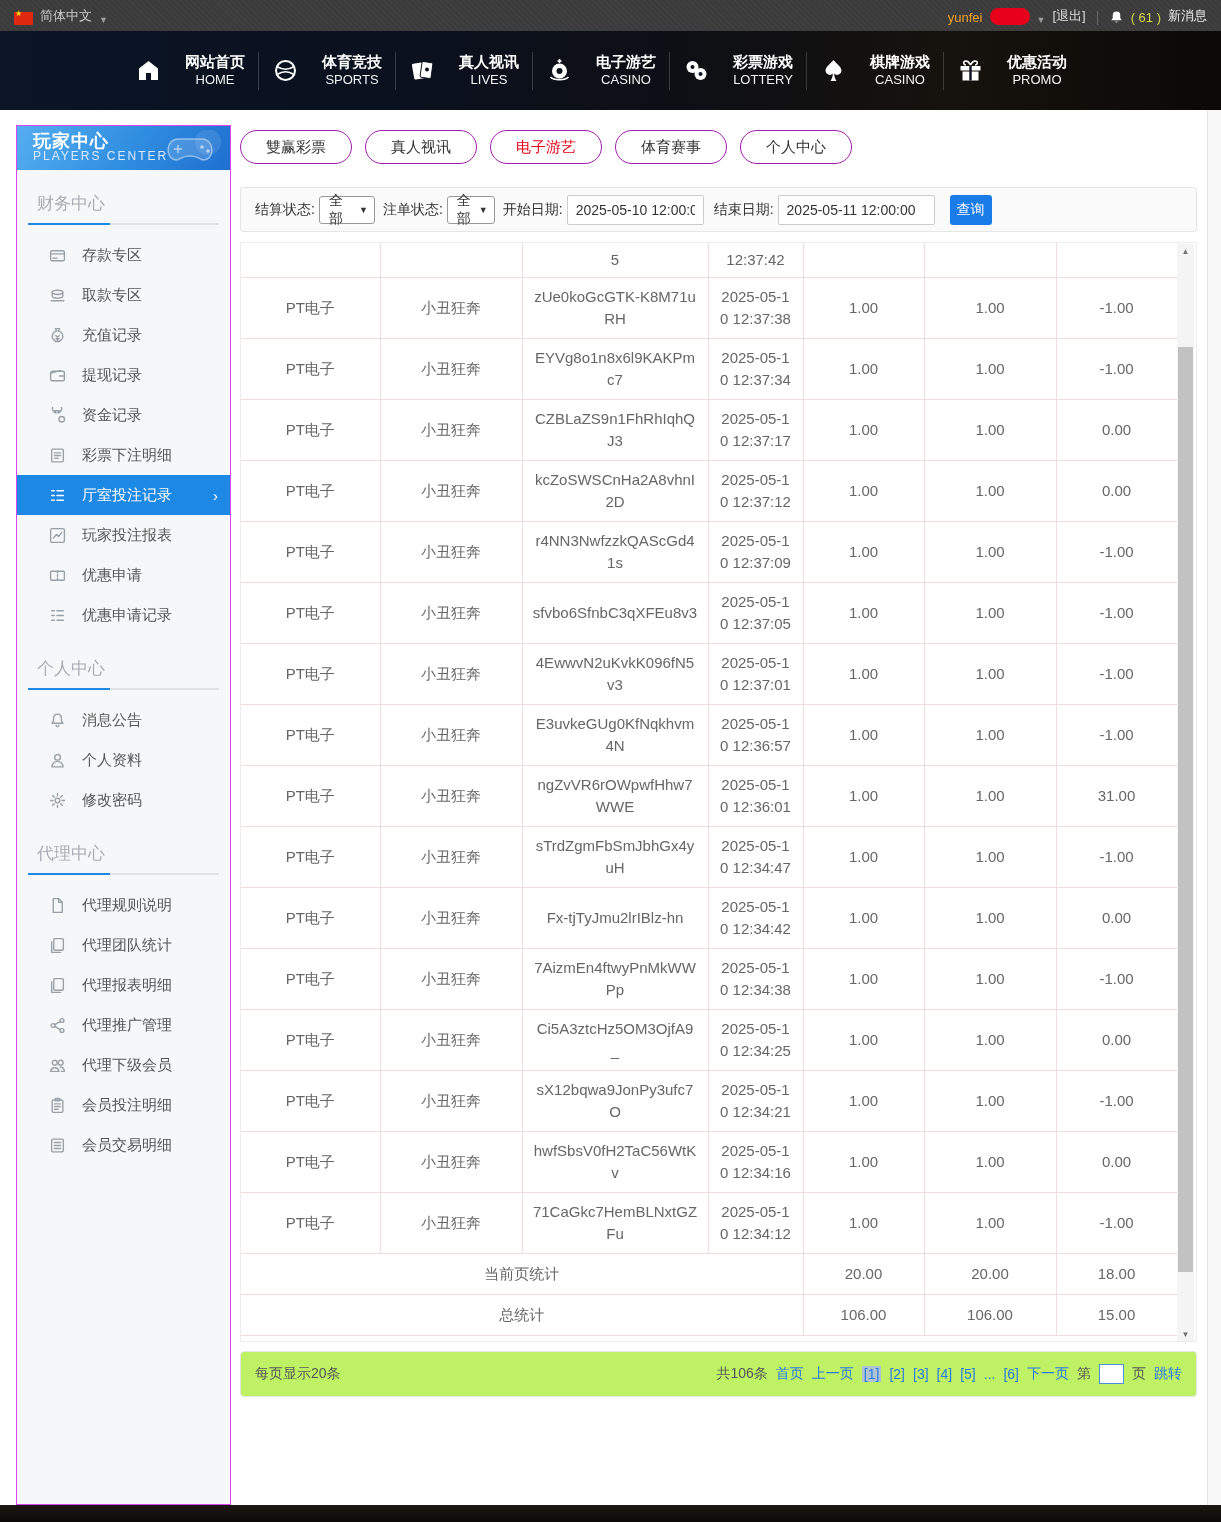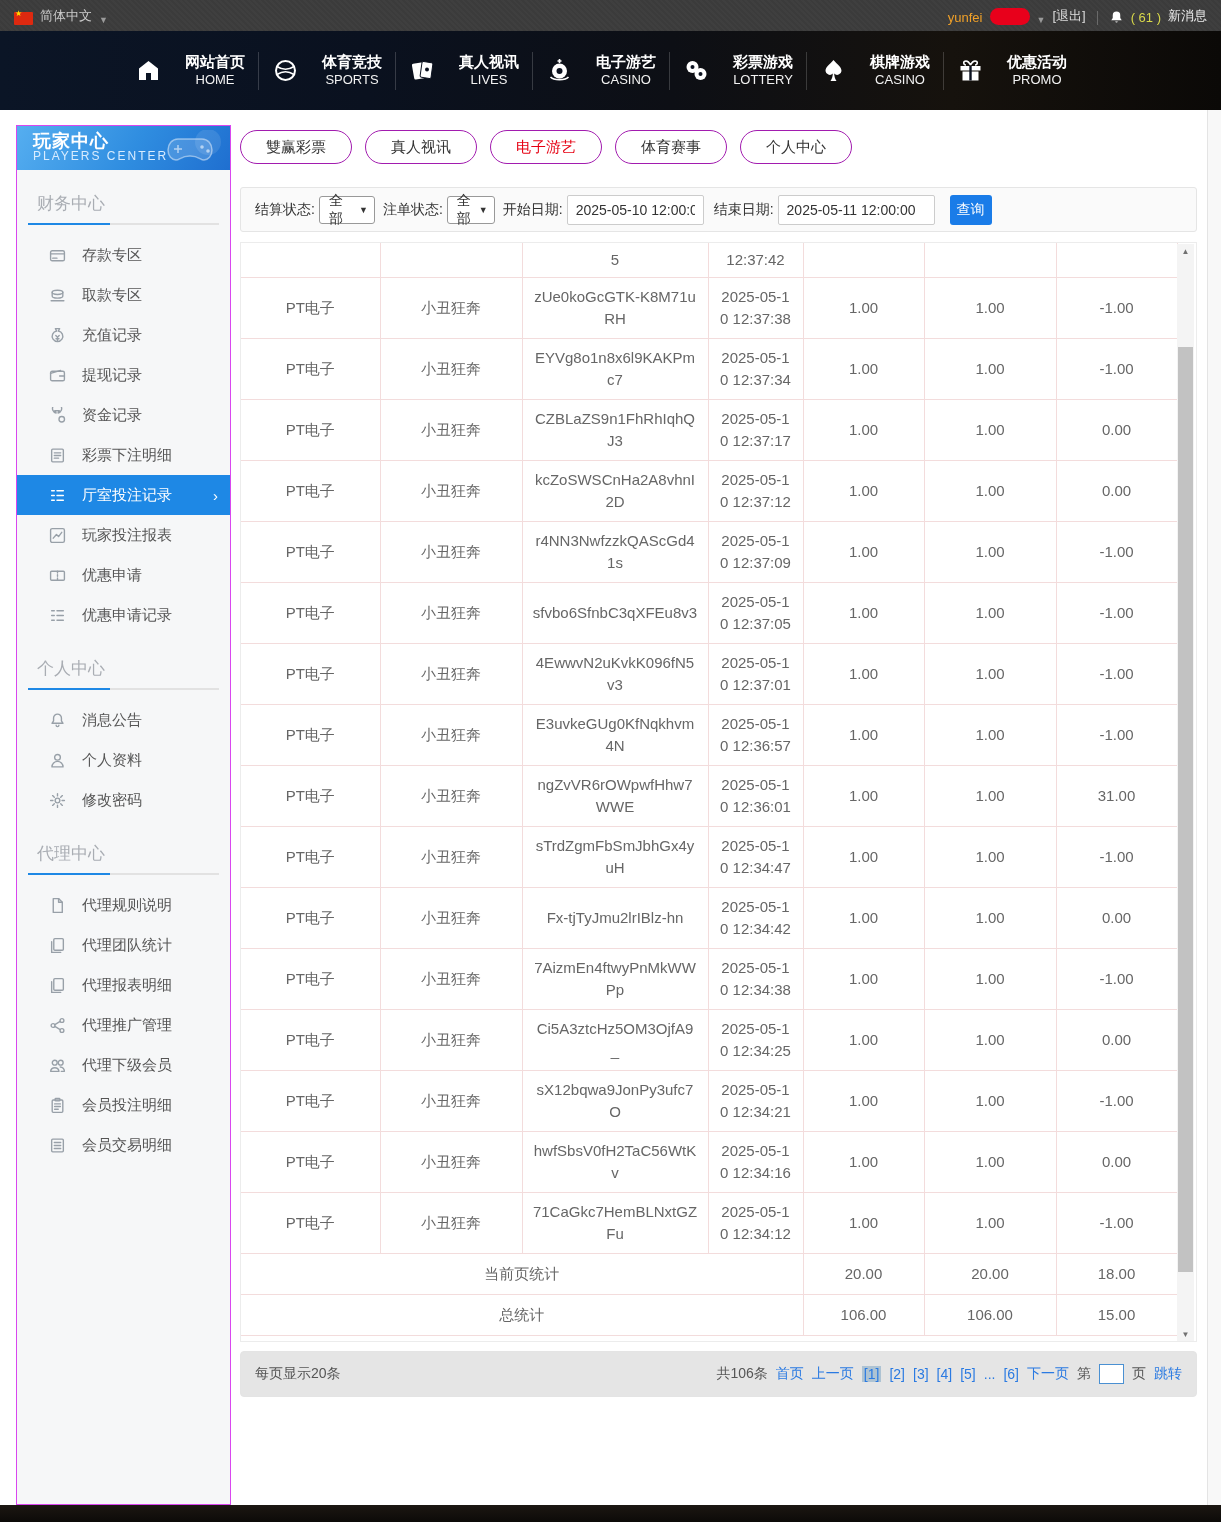--- a/index.html
+++ b/index.html
@@ -84,21 +84,21 @@
   table.records td:first-child { border-left:none; }
 
   .tscroll { position:absolute; top:1px; right:2px; width:17px; height:1098px; background:#f4f4f4; }
   .tscroll .arr { position:absolute; left:0; width:17px; height:15px; color:#707070; font-size:8px;
     text-align:center; line-height:15px; cursor:pointer; }
   .tscroll .arr.up { top:0; }
   .tscroll .arr.down { bottom:0; }
   .tscroll .thumb { position:absolute; left:1px; width:15px; top:103px; height:925px; background:#c2c2c2; cursor:pointer; }
 
   
-  .pagination { margin-top:9px; height:46px; background:#e5e5e5; border:1px solid #e4e4e4; border-radius:4px;
+  .pagination { margin-top:9px; height:46px; background:#bef264; border:1px solid #e4e4e4; border-radius:4px;
     display:flex; align-items:center; justify-content:space-between; padding:0 14px; font-size:14px; color:#555; }
   .pager { display:flex; align-items:center; gap:8px; }
   .pg-link { color:#2a7ae2; cursor:pointer; text-decoration:none; }
   .pg-link.cur { background:#aec3d3; padding:0 2px; }
   .pg-text { color:#555; }
   .jump-input { width:25px; height:20px; border:1px solid #4a90d2; background:#fff; font-size:13px; text-align:center; }
 
   
   .page-scrollbar { position:absolute; right:0; top:110px; width:14px; height:1395px; background:#f8f8f8; border-left:1px solid #e4e4e4; }
   .footer { position:absolute; left:0; bottom:0; width:100%; height:17px; background:linear-gradient(#1c1712,#0c0a08); }

